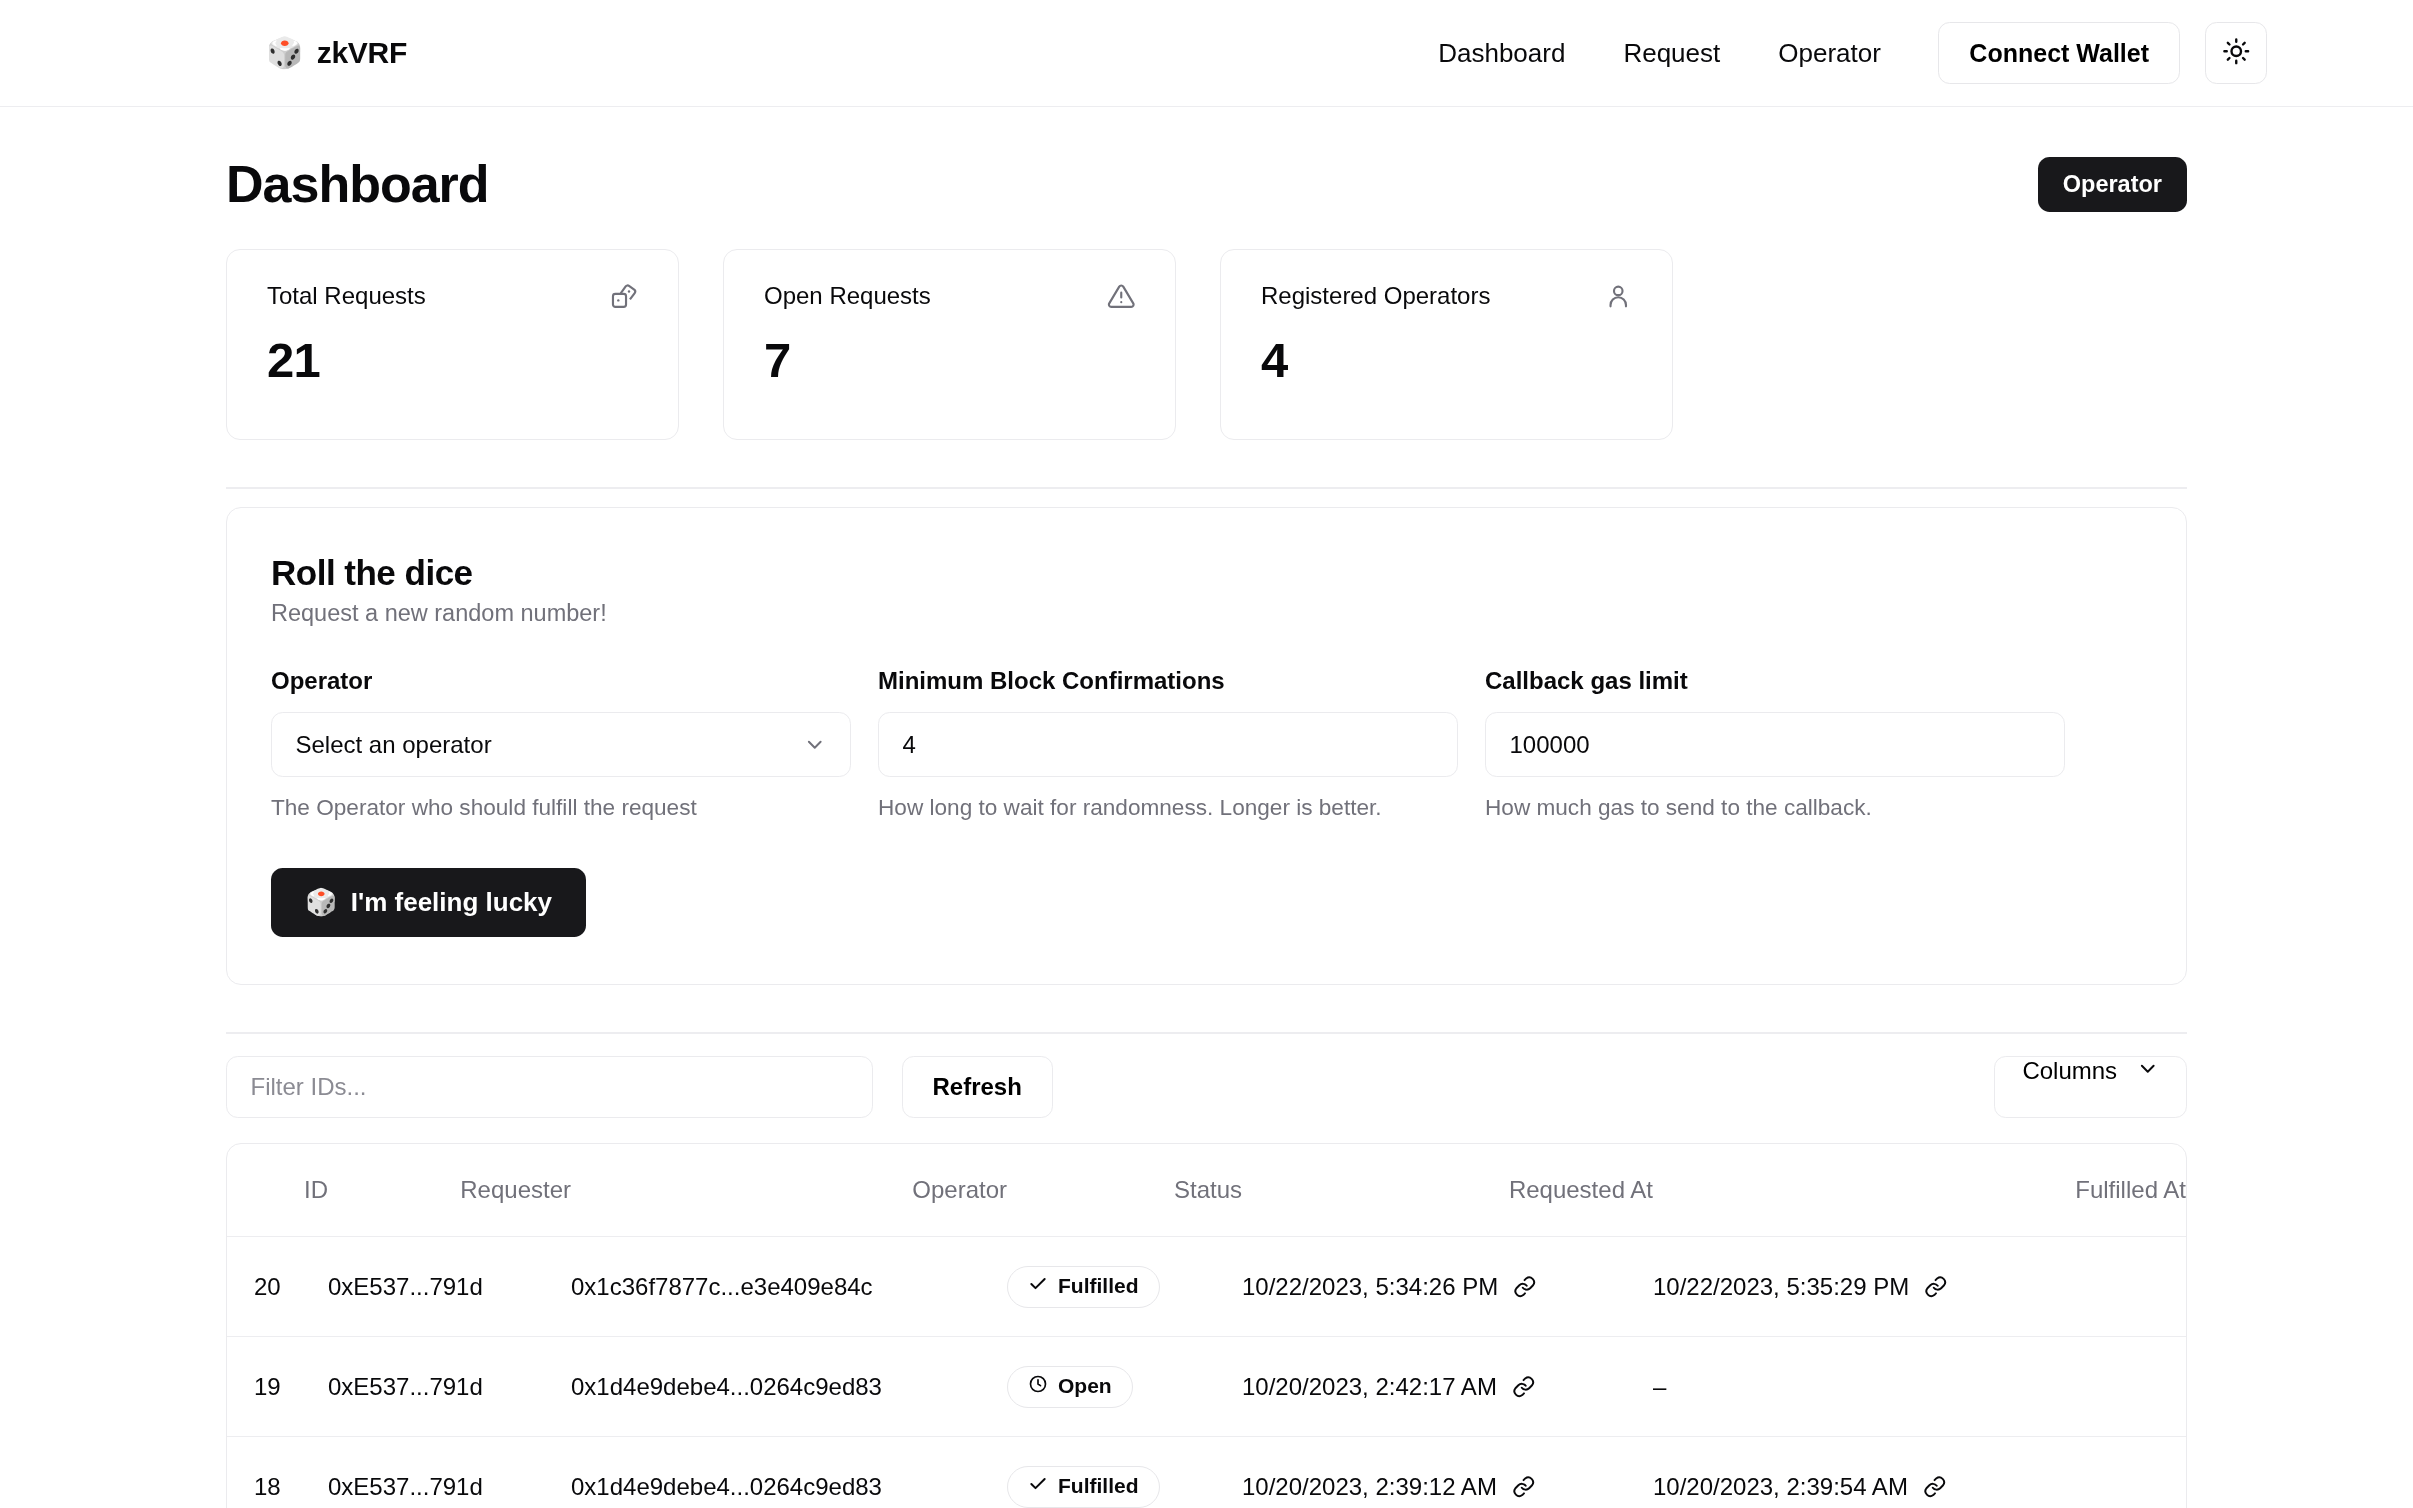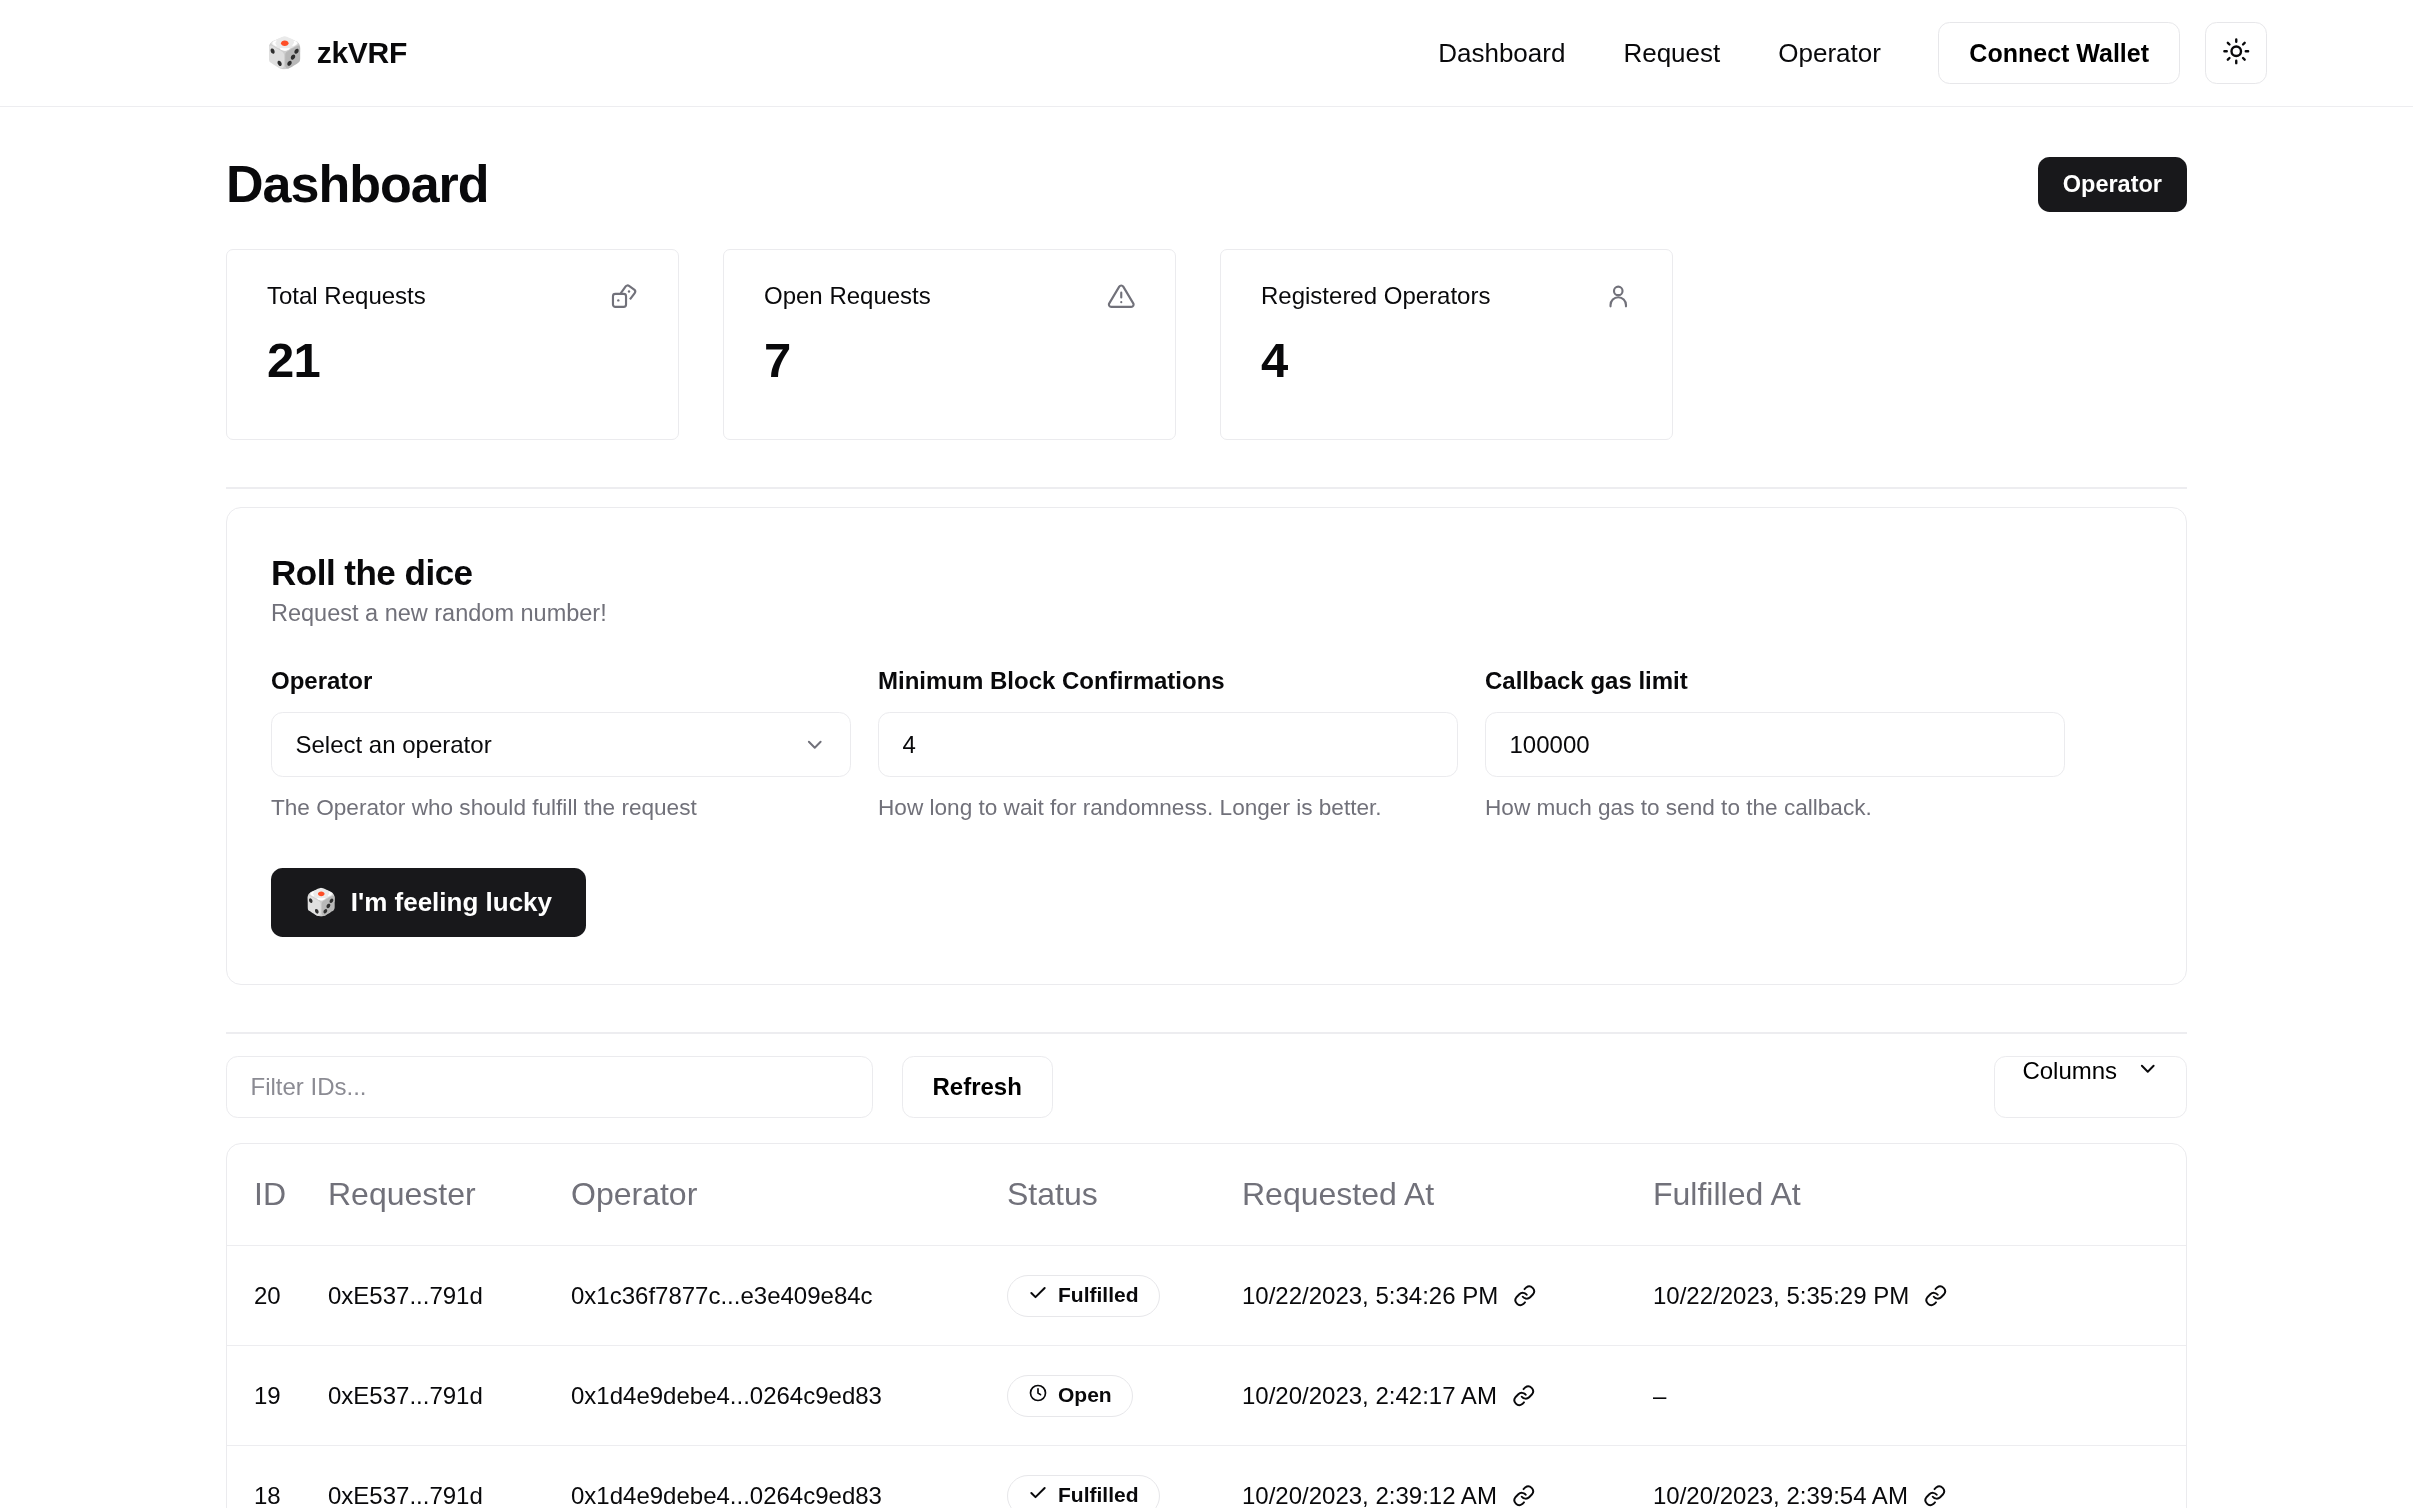--- a/index.html
+++ b/index.html
@@ -82,21 +82,21 @@
     display: flex; align-items: center;
     white-space: nowrap;
   }
 
   
   .stats { display: flex; gap: 44px; margin-top: 35px; }
   .stat-card {
     width: 453px;
     height: 191px;
     border: 1.7px solid #ebebee;
-    border-radius: 7px;
+    border-radius: 14px;
     background: #fff;
     padding: 32px 40px 0 40px;
   }
   .stat-top { display: flex; align-items: flex-start; }
   .stat-label { font-size: 24px; font-weight: 500; }
   .stat-icon { margin-left: auto; color: #71717a; }
   .stat-value { font-size: 49px; font-weight: 700; margin-top: 18.4px; letter-spacing: -0.8px; }
 
   
   .divider { height: 1.7px; background: #ededf0; margin-top: 47px; }
@@ -183,22 +183,22 @@
   .table-wrap {
     border: 1.7px solid #ebebee;
     border-top-left-radius: 15px;
     border-top-right-radius: 15px;
     margin-top: 25px;
     background: #fff;
     overflow: hidden;
   }
   table { width: 100%; border-collapse: collapse; table-layout: fixed; }
   thead th {
-    text-align: left;
-    font-size: 32px;
+    text-align: right;
+    font-size: 24px;
     font-weight: 500;
     color: #71717a;
     padding: 32px 0 32px 0;
     border-bottom: 1.7px solid #ededf0;
   }
   tbody td {
     font-size: 24px;
     padding: 28.5px 0;
     border-bottom: 1.7px solid #ededf0;
     vertical-align: middle;

